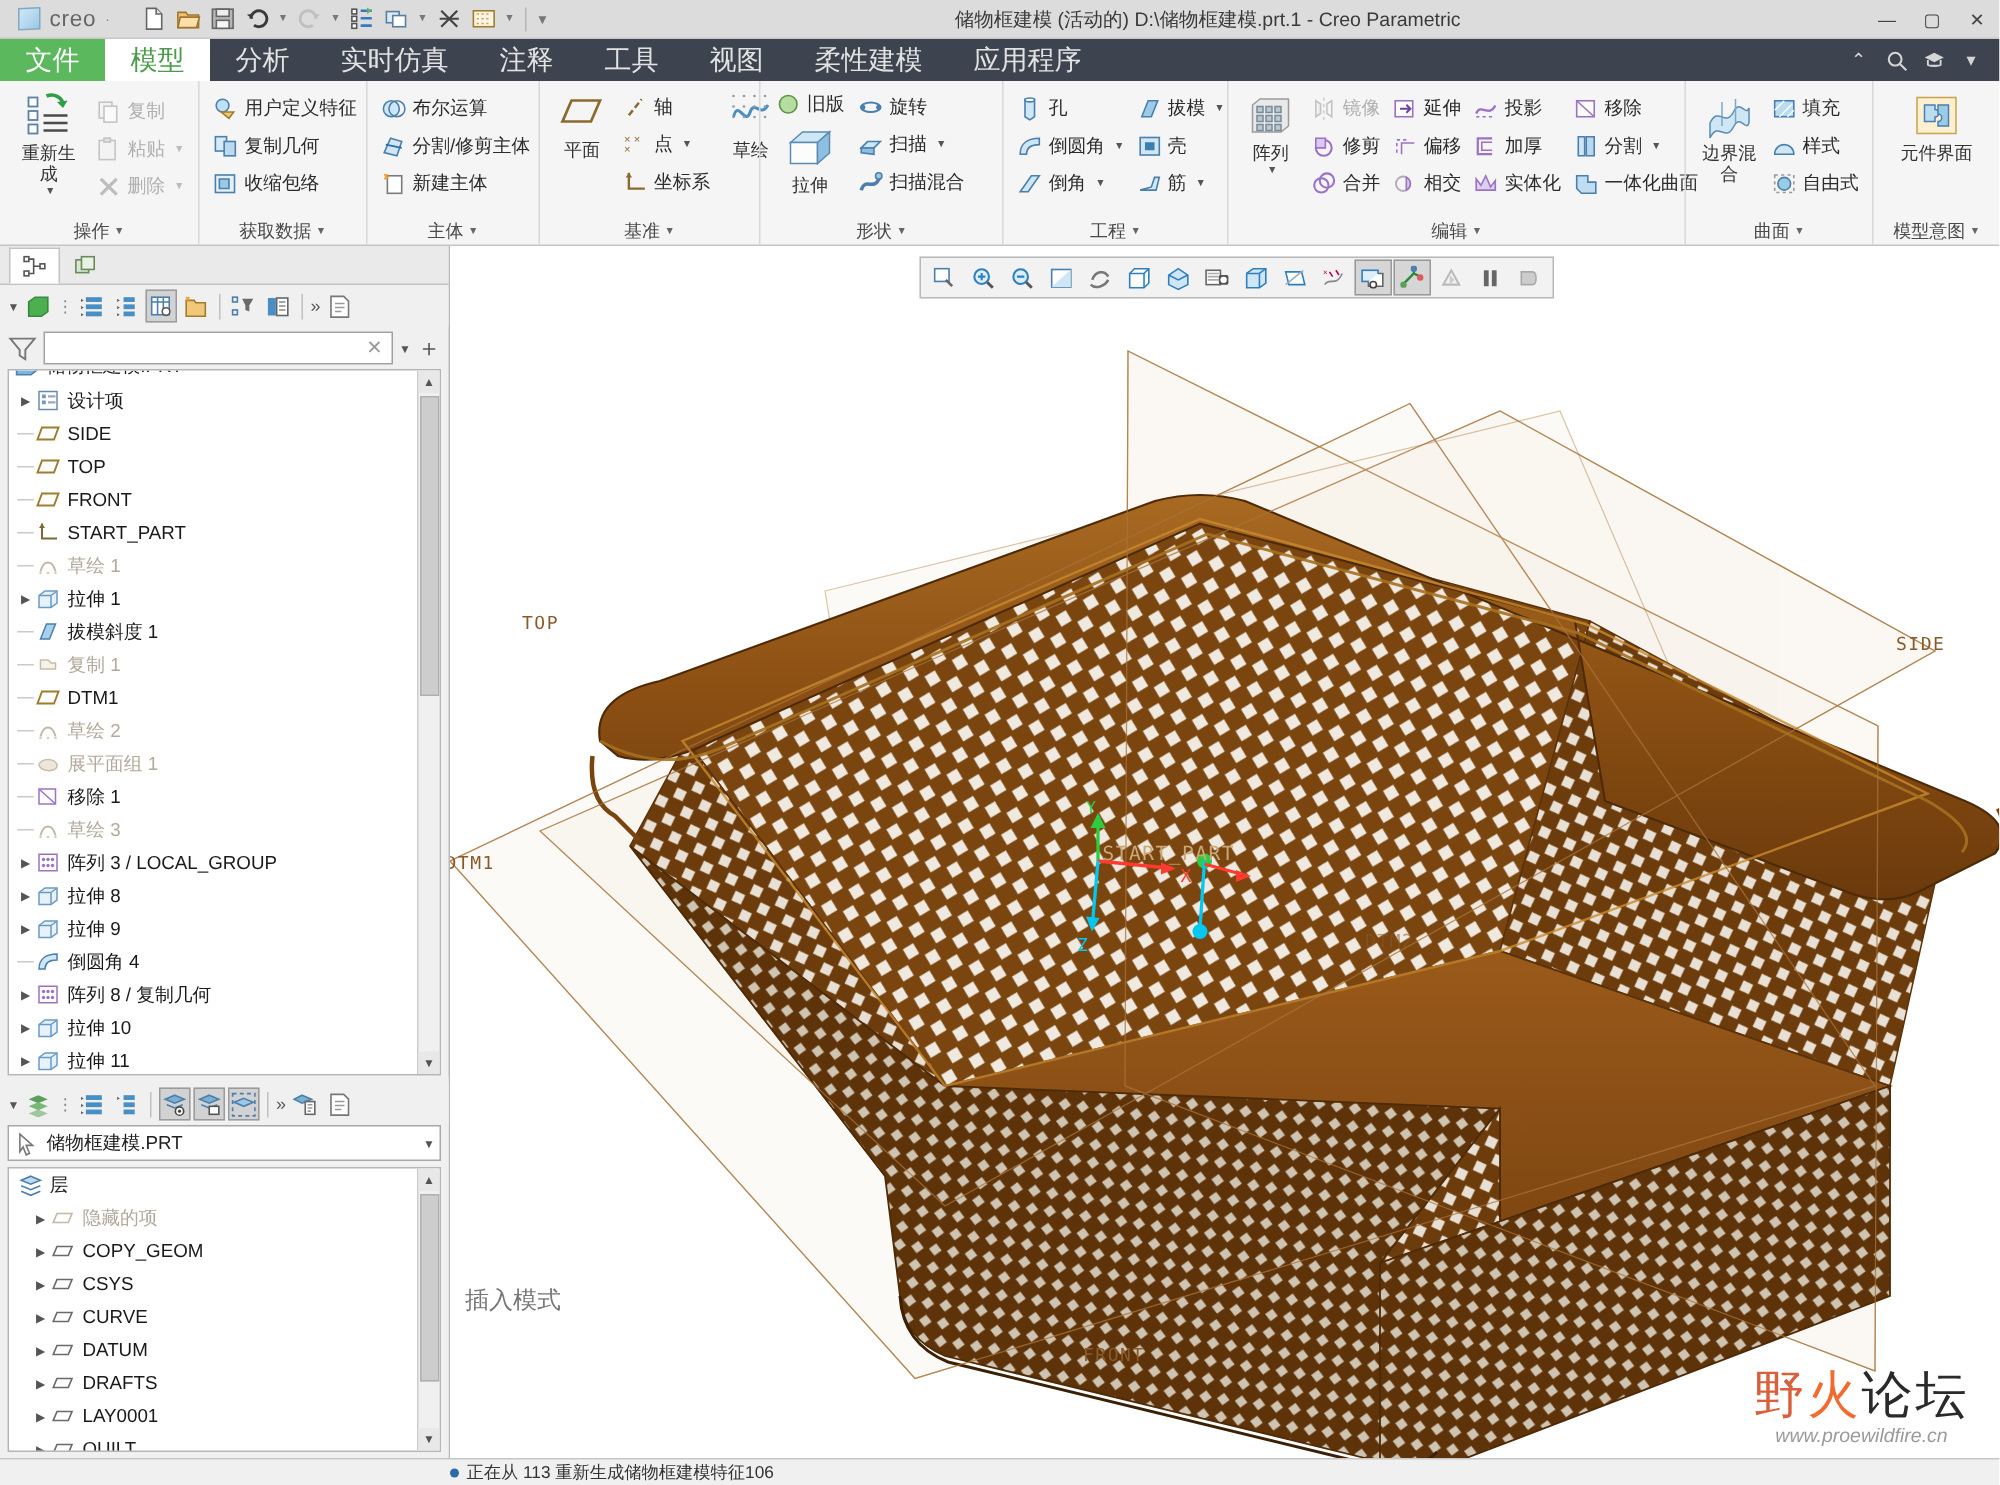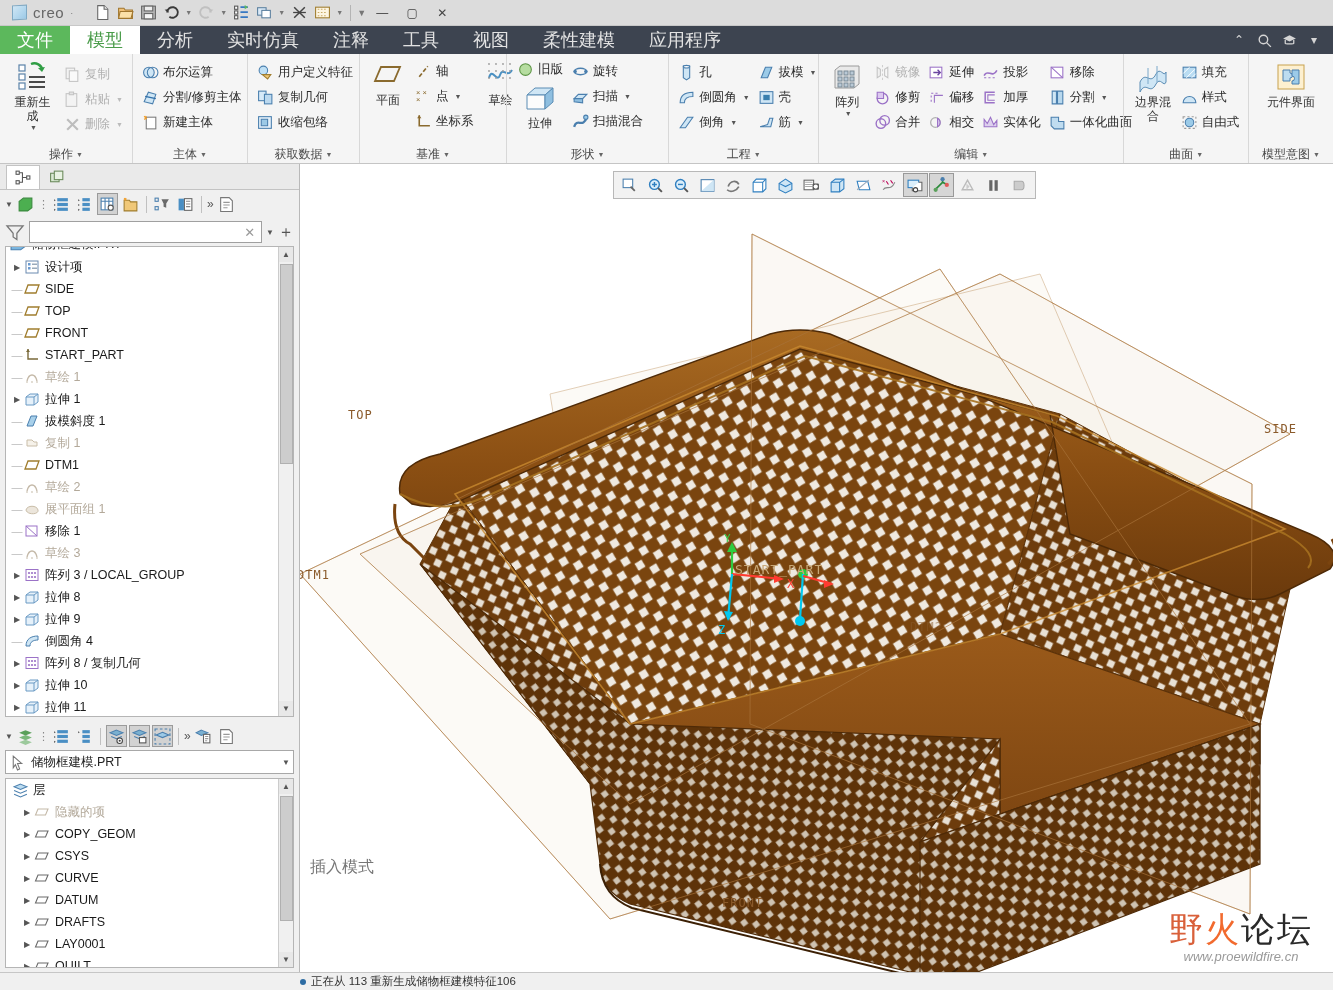--- a/index.html
+++ b/index.html
@@ -210,20 +210,21 @@
     <div class="qat-btn">
       <svg class="ico" viewBox="0 0 16 16">
           <rect x="1.5" y="3" width="13" height="10" fill="#fdf5e2" stroke="#a07d2e"></rect>
           <path d="M3.5 5h9M3.5 8h9M3.5 11h9" stroke="#c9ab66" stroke-dasharray="1.5 1.5"></path>
         </svg>
     </div>
     <span class="qat-caret">▼</span>
     <div class="qat-sep"></div>
     <span class="qat-caret" style="font-size:9px;">▼</span>
   </div>
+  <div class="title-text">储物框建模 (活动的) D:\储物框建模.prt.1 - Creo Parametric</div>
   <div class="win-ctrls">
     <div class="win-btn">—</div>
     <div class="win-btn">▢</div>
     <div class="win-btn close">✕</div>
   </div>
 </div>
 
 <div class="tabstrip">
   <div class="tab file">文件</div>
   <div class="tab active">模型</div>
@@ -292,20 +293,52 @@
           <span class="caret dim">▼</span>
         </div>
       </div>
     </div>
     <div class="rgroup-title">
       <span>操作</span>
         <span class="rgt-caret">▼</span>
     </div>
   </div>
 
+  <div class="rgroup" style="width:112px;">
+    <div class="rgroup-body">
+      <div class="col">
+        <div class="sm-btn">
+          <svg class="ico" viewBox="0 0 16 16">
+              <circle cx="6" cy="6" r="4" fill="#bfe0f5" stroke="#4a7fae"></circle>
+              <path d="M5 10l5 4 3-4z" fill="#f0c878" stroke="#a07d2e"></path>
+            </svg>
+          <span class="lbl">用户定义特征</span>
+        </div>
+        <div class="sm-btn">
+          <svg class="ico" viewBox="0 0 16 16">
+              <rect x="1.5" y="2" width="7" height="9" fill="#d7eaf8" stroke="#4a7fae"></rect>
+              <rect x="7" y="5" width="7" height="9" fill="#bcd9ef" stroke="#4a7fae"></rect>
+            </svg>
+          <span class="lbl">复制几何</span>
+        </div>
+        <div class="sm-btn">
+          <svg class="ico" viewBox="0 0 16 16">
+              <rect x="1.5" y="2.5" width="12" height="11" fill="#e4f0fa" stroke="#4a7fae"></rect>
+              <path d="M4 5h6v6h-6z" fill="#9cc9e6" stroke="#4a7fae"></path>
+            </svg>
+          <span class="lbl">收缩包络</span>
+        </div>
+      </div>
+    </div>
+    <div class="rgroup-title">
+      <span>获取数据</span>
+        <span class="rgt-caret">▼</span>
+    </div>
+  </div>
+
   <div class="rgroup" style="width:115px;">
     <div class="rgroup-body">
       <div class="col">
         <div class="sm-btn">
           <svg class="ico" viewBox="0 0 16 16">
               <circle cx="6.5" cy="8" r="5" fill="#cfe6f5" stroke="#4a7fae"></circle>
               <circle cx="10" cy="8" r="5" fill="none" stroke="#4a7fae"></circle>
             </svg>
           <span class="lbl">布尔运算</span>
         </div>
@@ -320,52 +353,20 @@
           <svg class="ico" viewBox="0 0 16 16">
               <rect x="4" y="3" width="9" height="11" fill="#fff" stroke="#7a7a7a"></rect>
               <path d="M2 2l2.5 2.5M2 5l2-1M4 2l-1 2" stroke="#f0a030" stroke-width="1.2"></path>
             </svg>
           <span class="lbl">新建主体</span>
         </div>
       </div>
     </div>
     <div class="rgroup-title">
       <span>主体</span>
-        <span class="rgt-caret">▼</span>
-    </div>
-  </div>
-
-  <div class="rgroup" style="width:112px;">
-    <div class="rgroup-body">
-      <div class="col">
-        <div class="sm-btn">
-          <svg class="ico" viewBox="0 0 16 16">
-              <circle cx="6" cy="6" r="4" fill="#bfe0f5" stroke="#4a7fae"></circle>
-              <path d="M5 10l5 4 3-4z" fill="#f0c878" stroke="#a07d2e"></path>
-            </svg>
-          <span class="lbl">用户定义特征</span>
-        </div>
-        <div class="sm-btn">
-          <svg class="ico" viewBox="0 0 16 16">
-              <rect x="1.5" y="2" width="7" height="9" fill="#d7eaf8" stroke="#4a7fae"></rect>
-              <rect x="7" y="5" width="7" height="9" fill="#bcd9ef" stroke="#4a7fae"></rect>
-            </svg>
-          <span class="lbl">复制几何</span>
-        </div>
-        <div class="sm-btn">
-          <svg class="ico" viewBox="0 0 16 16">
-              <rect x="1.5" y="2.5" width="12" height="11" fill="#e4f0fa" stroke="#4a7fae"></rect>
-              <path d="M4 5h6v6h-6z" fill="#9cc9e6" stroke="#4a7fae"></path>
-            </svg>
-          <span class="lbl">收缩包络</span>
-        </div>
-      </div>
-    </div>
-    <div class="rgroup-title">
-      <span>获取数据</span>
         <span class="rgt-caret">▼</span>
     </div>
   </div>
 
   <div class="rgroup" style="width:147px;">
     <div class="rgroup-body" style="padding-top:1px;">
       <div class="big-btn" style="width:42px;">
         <svg class="ico-lg" viewBox="0 0 32 32">
             <path d="M9 7h19l-6 14h-19z" fill="none" stroke="#8a6a2e" stroke-width="1.8"></path>
           </svg>

